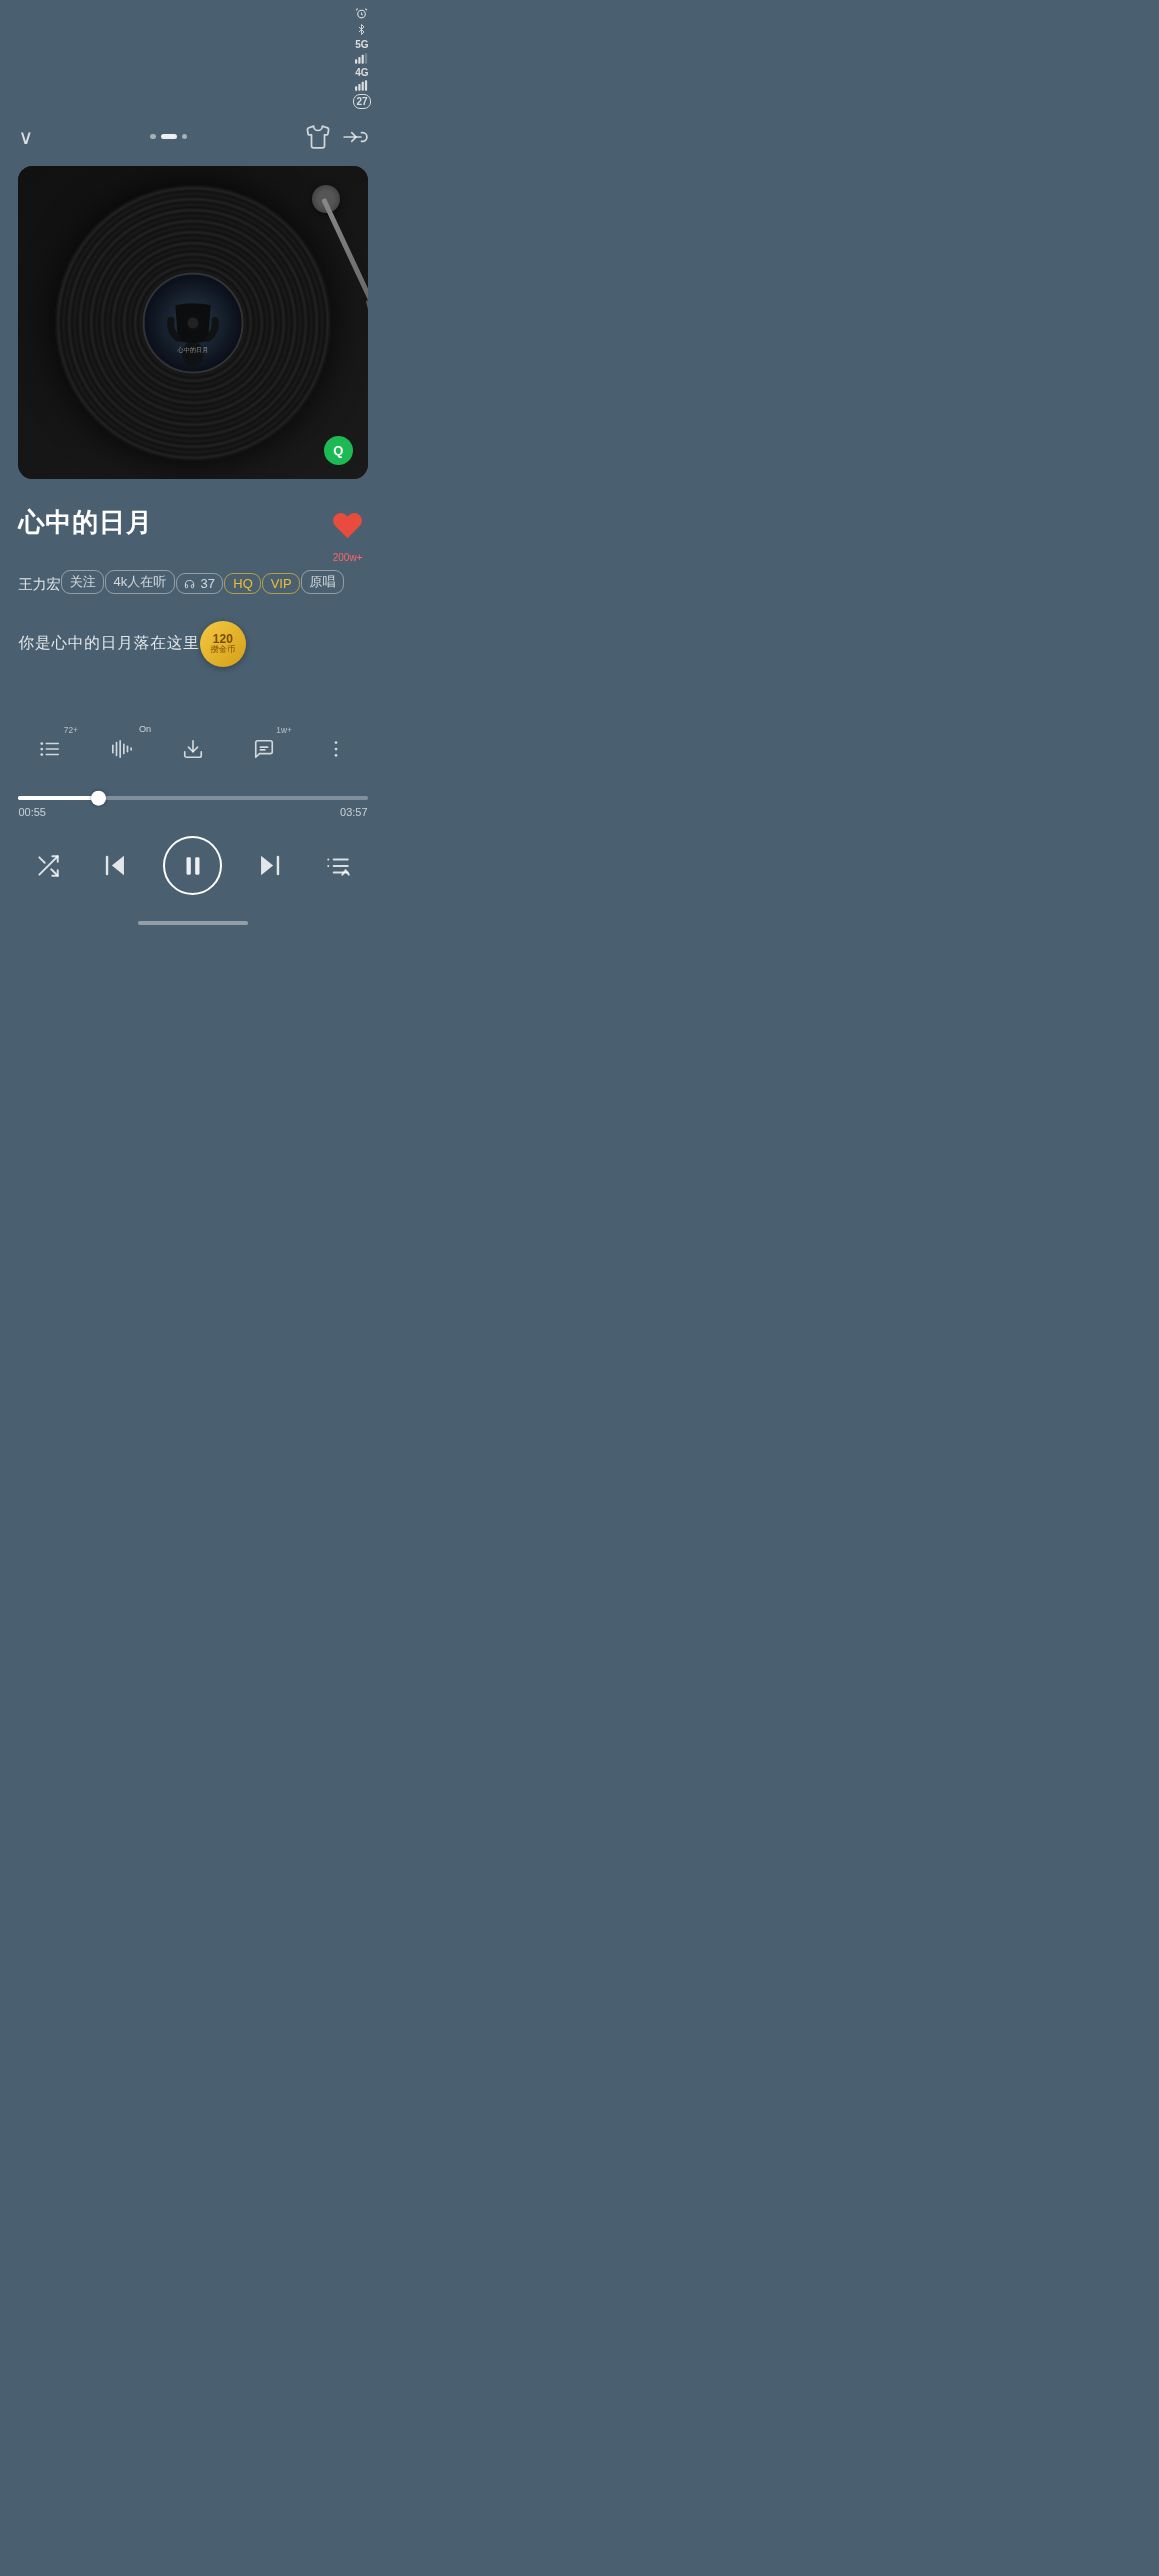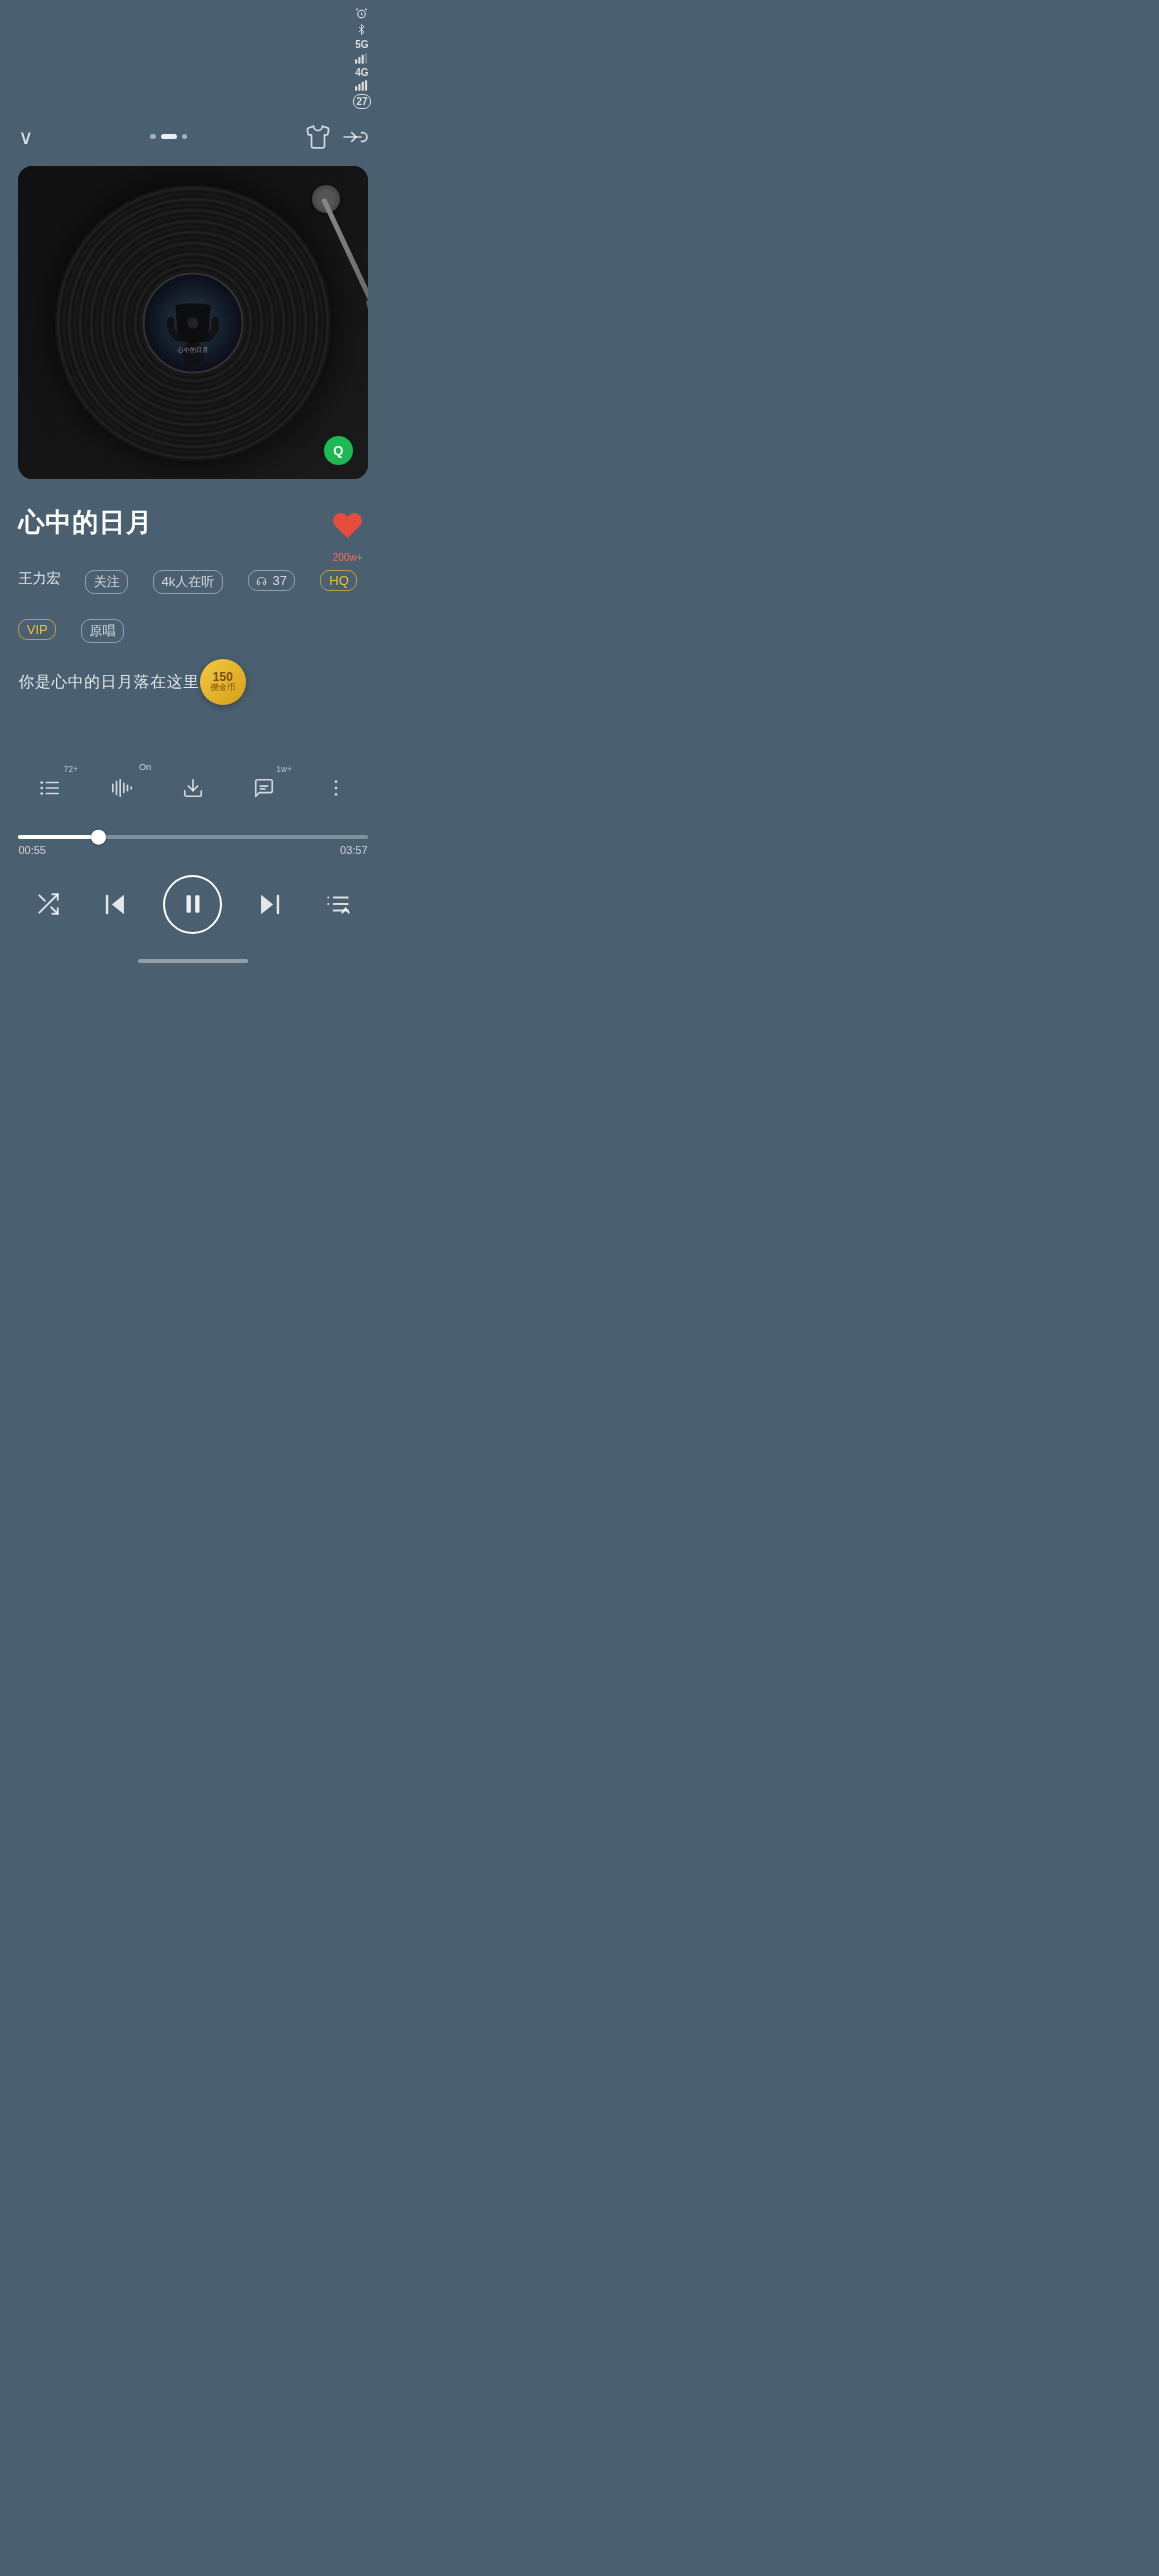--- a/index.html
+++ b/index.html
@@ -230,24 +230,24 @@
 
     .heart-count {
       font-size: 10px;
       color: #ff6666;
       font-weight: 500;
     }
 
     
     .artist-row {
       display: flex;
-      align-items: flex-start;
-      gap: 25px;
+      align-items: flex-end;
+      gap: 1px;
       flex-wrap: wrap;
-      margin-bottom: 13px;
+      margin-bottom: 23px;
     }
 
     .artist-name {
       font-size: 14px;
       color: rgba(255,255,255,0.85);
       font-weight: 500;
     }
 
     .tag {
       padding: 1.8px 7.4px;
@@ -575,21 +575,21 @@
       <span>37</span>
     </span>
     <span class="tag tag-hq">HQ</span>
     <span class="tag tag-vip">VIP</span>
     <span class="tag">原唱</span>
   </div>
 
   <div class="lyrics-row">
     <span class="lyrics-text">你是心中的日月落在这里</span>
     <div class="gold-coin">
-      <span class="gold-coin-num">150</span>
+      <span class="gold-coin-num">120</span>
       <span class="gold-coin-label">攒金币</span>
     </div>
   </div>
 </div>
 
 <div class="spacer"></div>
 
 <div class="action-row">
 
   <div class="action-item">

